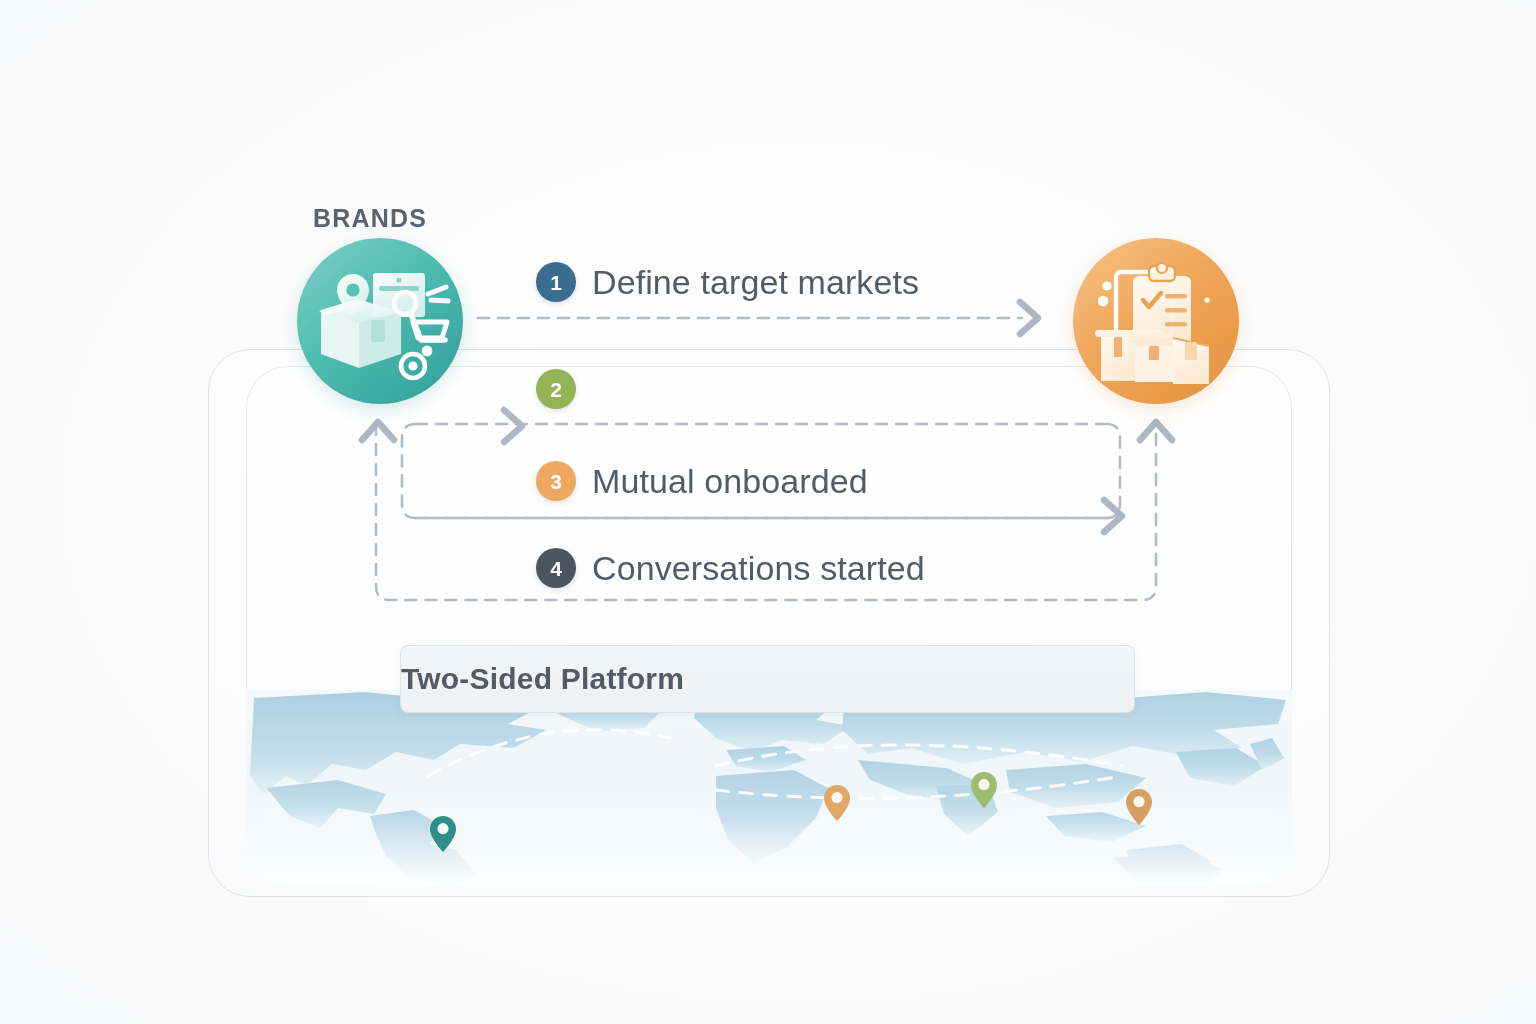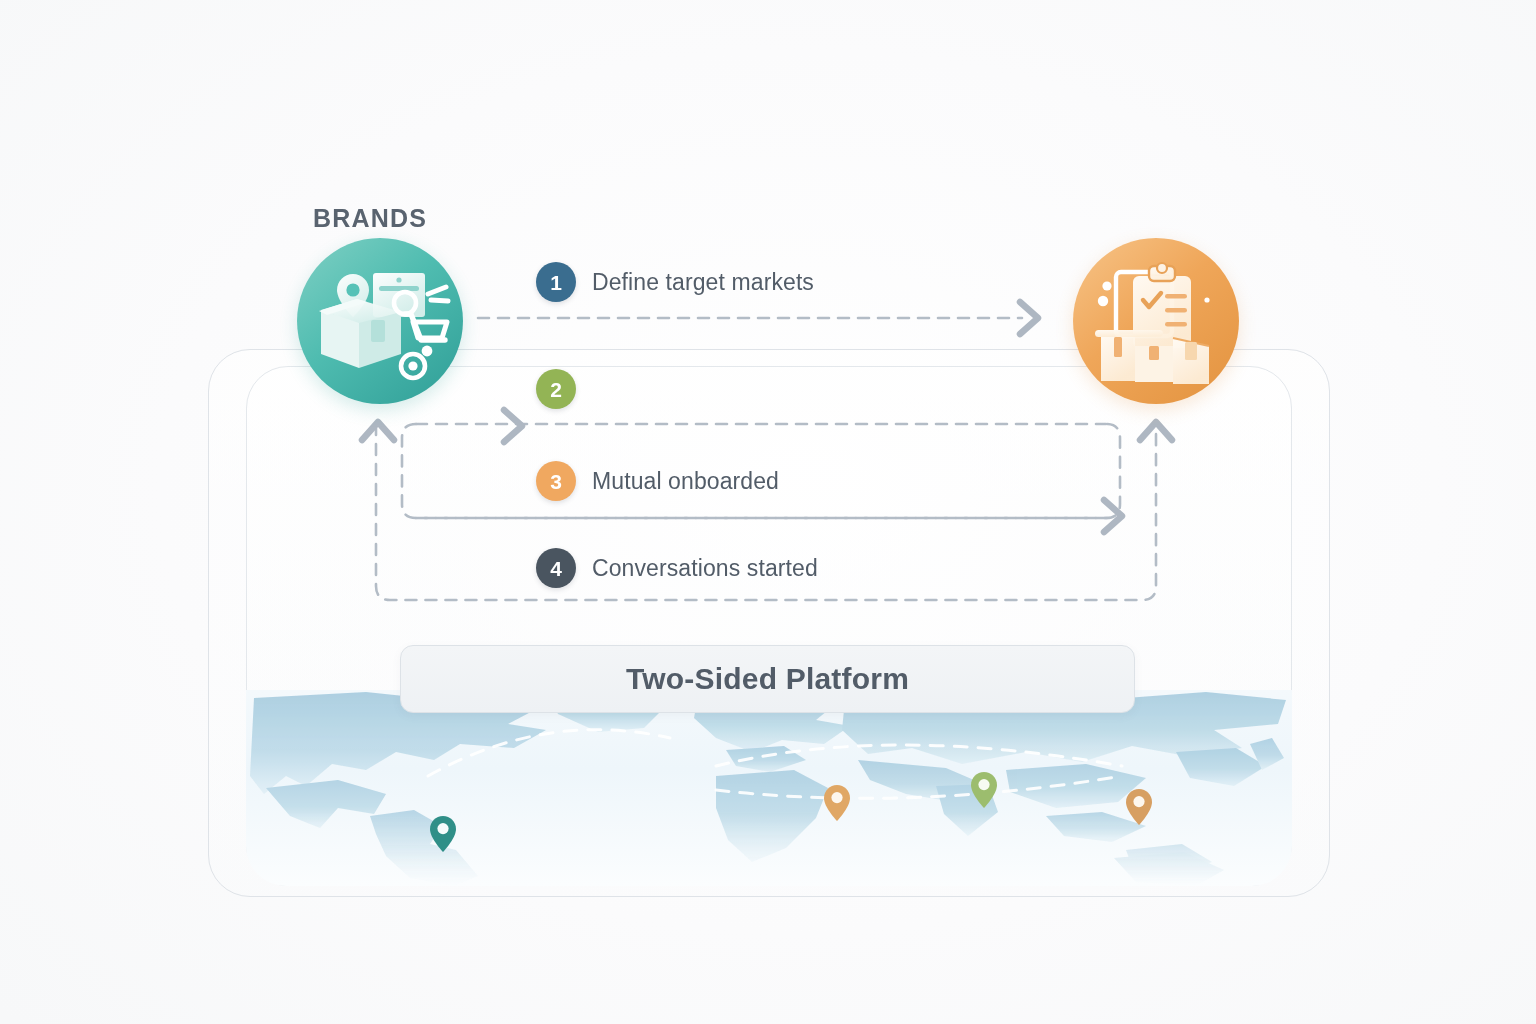--- a/index.html
+++ b/index.html
@@ -115,38 +115,37 @@
     display: flex;
     align-items: center;
     justify-content: center;
     color: #ffffff;
     font-size: 21px;
     font-weight: bold;
     line-height: 1;
     box-shadow: 0 2px 5px rgba(60,70,85,0.16);
   }
   .step-label {
-    font-size: 23px;
+    font-size: 34px;
     color: #525c68;
     letter-spacing: 0.1px;
   }
 
   
   .banner {
     position: absolute;
     left: 400px;
     top: 645px;
     width: 735px;
     height: 68px;
-    border-radius: 13px;
+    border-radius: 8px;
     border: 1.6px solid #dde2e7;
     background: linear-gradient(180deg, #f3f5f7 0%, #eef1f4 100%);
     display: flex;
     align-items: center;
-    justify-content: center;
     z-index: 9;
     box-shadow: 0 3px 10px rgba(100,110,125,0.06);
   }
   .banner-text {
     font-size: 30px;
     font-weight: bold;
     color: #525c68;
     letter-spacing: 0.2px;
   }
 

